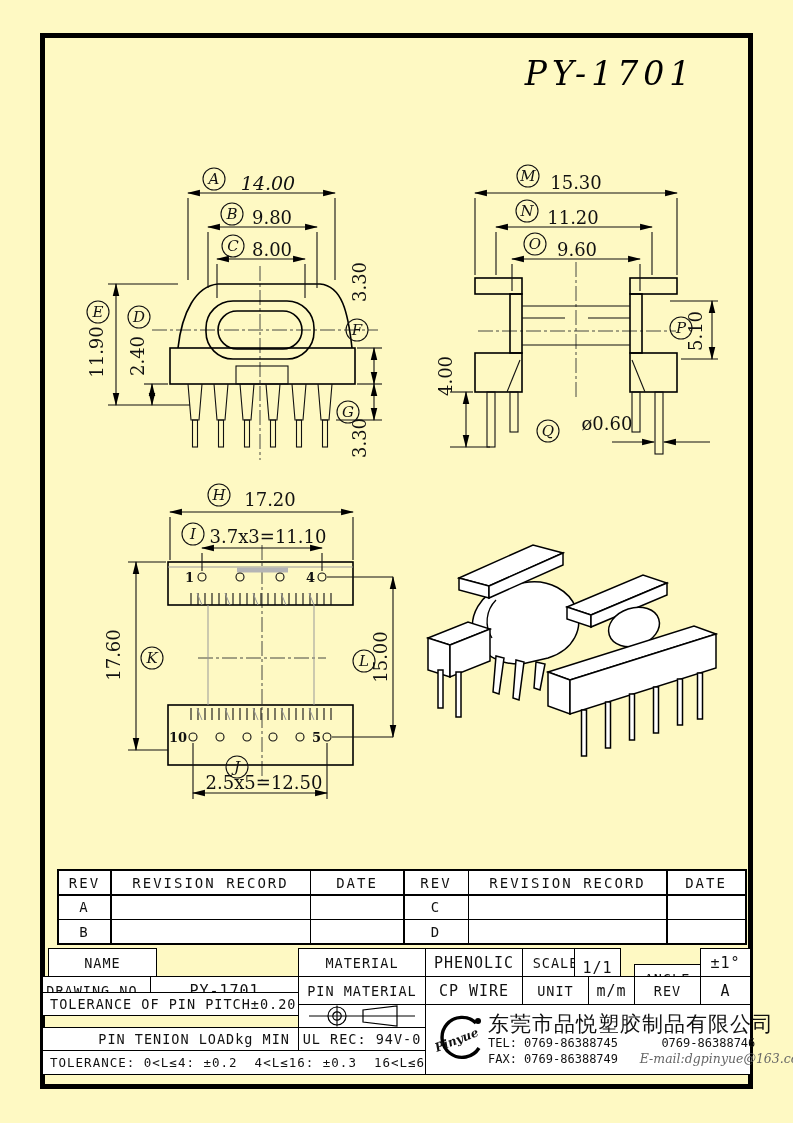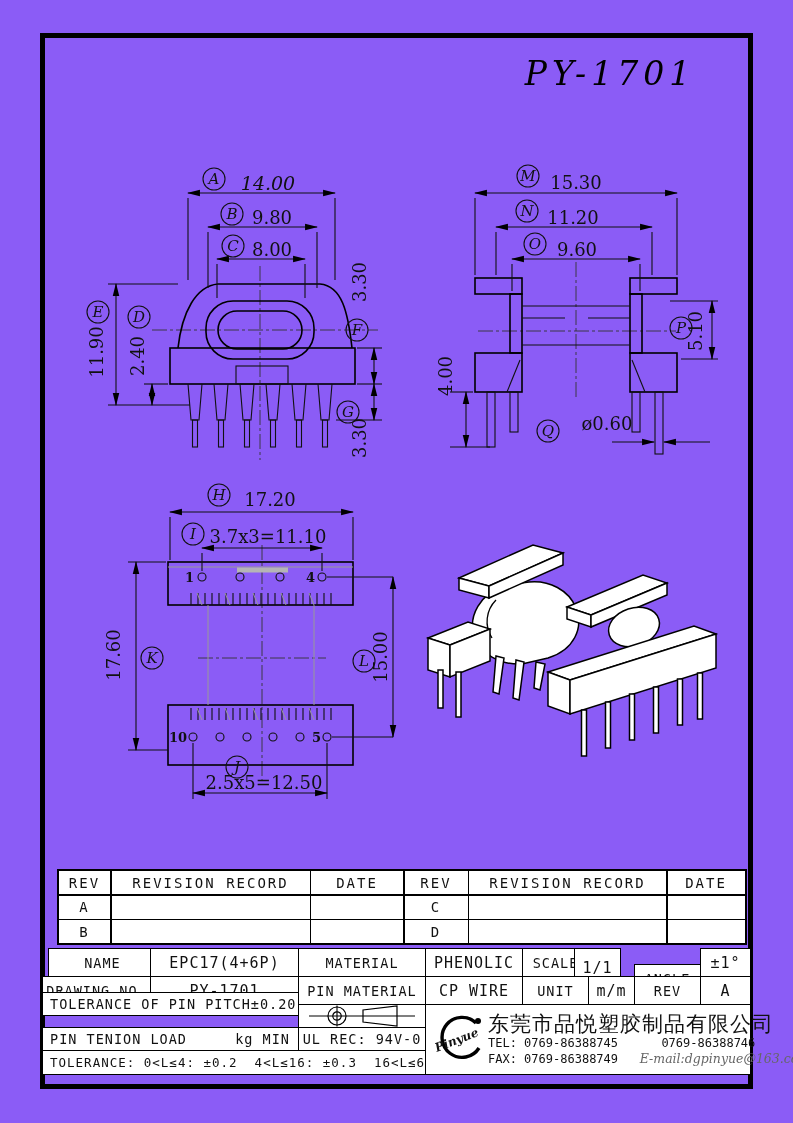--- a/index.html
+++ b/index.html
@@ -1,16 +1,16 @@
 <!DOCTYPE html>
 <html><head>
 <meta charset="utf-8">
 <style>
   html,body{margin:0;padding:0;background:#e8e8e8}
-  .page{position:relative;width:793px;height:1123px;background:#8b5cf6;overflow:hidden;
+  .page{position:relative;width:793px;height:1123px;background:#fef9c3;overflow:hidden;
         font-family:"DejaVu Serif",serif;color:#111}
   .sheet-border{position:absolute;left:40px;top:33px;width:713px;height:1056px;
         box-sizing:border-box;border:5px solid #000}
   .drawing-title{position:absolute;left:505px;top:54px;width:210px;text-align:center;
         font-style:italic;font-size:33px;letter-spacing:5px;color:#000}
   svg.drawing{position:absolute;left:0;top:0}
 
   
   .ol{stroke:#000;stroke-width:1.6;fill:none}
   .il{stroke:#111;stroke-width:1.1;fill:none}
@@ -368,21 +368,20 @@
     <div></div>
     <div></div>
     <div>D</div>
     <div></div>
     <div></div>
   </div>
 
   <div class="tb">
 
     <div class="cell" style="left:6px;top:0;width:109px;height:29px">NAME</div>
-    <div class="cell val" style="left:108px;top:0;width:149px;height:29px">EPC17(4+6P)</div>
     <div class="cell" style="left:256px;top:0;width:128px;height:29px">MATERIAL</div>
     <div class="cell val" style="left:383px;top:0;width:98px;height:29px">PHENOLIC</div>
     <div class="cell" style="left:480px;top:0;width:67px;height:29px">SCALE</div>
     <div class="cell val" style="left:532px;top:0;width:47px;height:40px">1/1</div>
     <div class="cell" style="left:592px;top:16px;width:67px;height:29px">ANGLE</div>
     <div class="cell val" style="left:658px;top:0;width:51px;height:29px">±1°</div>
 
     <div class="cell" style="left:0;top:28px;width:109px;height:29px">DRAWING NO.</div>
     <div class="cell val" style="left:108px;top:28px;width:149px;height:29px">PY-1701</div>
     <div class="cell" style="left:256px;top:28px;width:128px;height:29px">PIN MATERIAL</div>
@@ -396,21 +395,21 @@
     <div class="cell" style="left:256px;top:56px;width:128px;height:24px">
       <svg width="118" height="22" viewBox="0 0 118 22">
         <line x1="6" y1="11" x2="112" y2="11" stroke="#000" stroke-width="1.1"></line>
         <circle cx="34" cy="11" r="9" fill="none" stroke="#000" stroke-width="1.2"></circle>
         <circle cx="34" cy="11" r="4.2" fill="none" stroke="#000" stroke-width="1.2"></circle>
         <line x1="34" y1="0.5" x2="34" y2="21.5" stroke="#000" stroke-width="1.1"></line>
         <path d="M60,5 L60,17 L94,21 L94,1 Z" fill="none" stroke="#000" stroke-width="1.2"></path>
       </svg>
     </div>
 
-    <div class="cell left" style="left:0;top:79px;width:257px;height:24px;justify-content:space-between;padding-right:8px">
+    <div class="cell left" style="left:0;top:79px;width:257px;height:24px;justify-content:flex-end;padding-right:8px">
       <span>PIN TENION LOAD</span>
       <span>kg MIN</span>
     </div>
     <div class="cell" style="left:256px;top:79px;width:128px;height:24px">UL REC: 94V-0</div>
 
     <div class="cell left" style="left:0;top:102px;width:384px;height:25px;font-size:12.5px">TOLERANCE: 0&lt;L≤4: ±0.2  4&lt;L≤16: ±0.3  16&lt;L≤63: ±0.4</div>
 
     <div class="company">
       <svg width="60" height="56" viewBox="0 0 60 56">
         <path d="M48,11 A20,20 0 1 0 51,36" fill="none" stroke="#000" stroke-width="3.4"></path>

